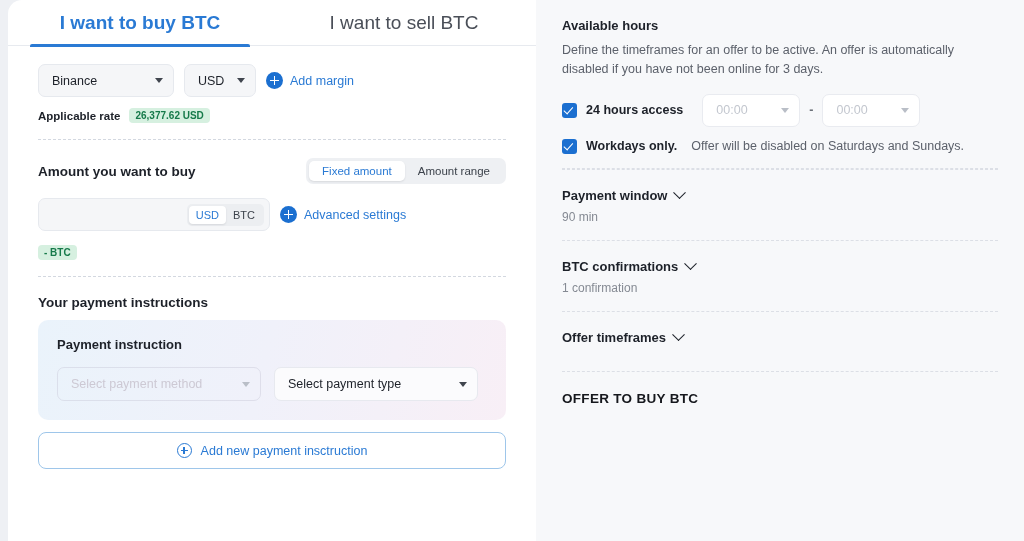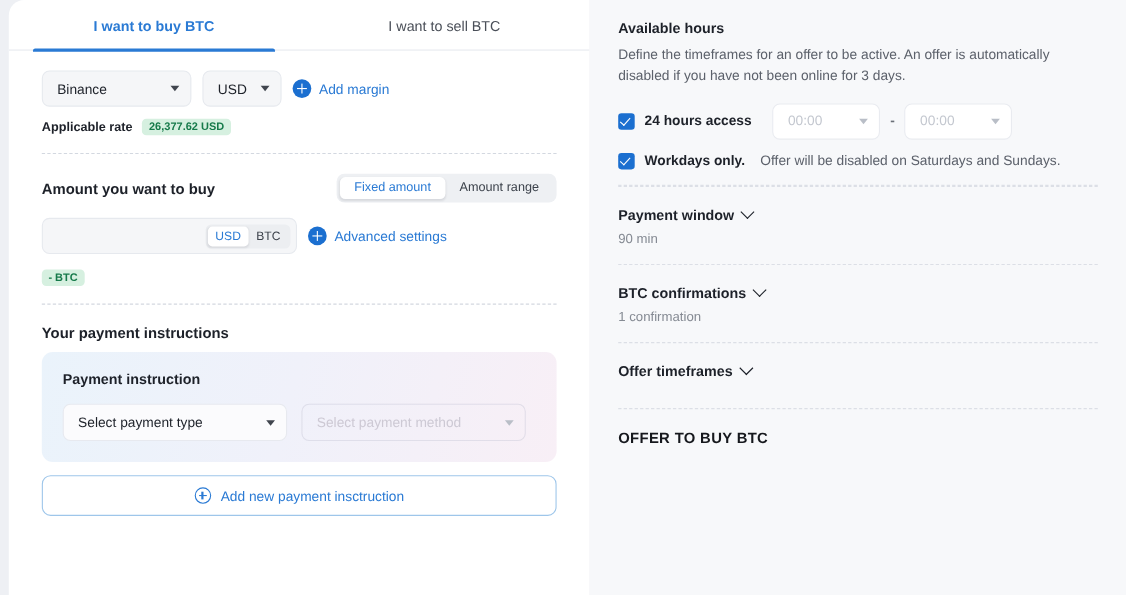--- a/index.html
+++ b/index.html
@@ -24,21 +24,21 @@
   
   .tabs {
     height: 46px;
     display: flex;
     border-bottom: 1px solid #e7eaef;
     position: relative;
   }
   .tab {
     flex: 1;
     display: flex; align-items: center; justify-content: center;
-    font-size: 13px;
+    font-size: 19px;
     color: #4a4f58;
     cursor: pointer;
     position: relative;
     height: 46px;
   }
   .tab.active { color: #2a7ad4; font-weight: 600; }
   .tab.active::after {
     content: "";
     position: absolute;
     left: 22px; right: 22px; bottom: -1px;
@@ -342,27 +342,27 @@
       </div>
 
       <div class="dashed-sep"></div>
 
       <div class="section" style="padding-top:18px;padding-bottom:0;">
         <div class="sec-title">Your payment instructions</div>
 
         <div class="pi-card">
           <div class="pi-title">Payment instruction</div>
           <div class="pi-selects">
+            <div class="pi-select disabled">
+              <span>Select payment method</span>
+              <span class="caret muted"></span>
+            </div>
             <div class="pi-select">
               <span>Select payment type</span>
               <span class="caret"></span>
-            </div>
-            <div class="pi-select disabled">
-              <span>Select payment method</span>
-              <span class="caret muted"></span>
             </div>
           </div>
         </div>
 
         <div class="add-btn">
           <span class="plus-outline"></span>
           <span>Add new payment insctruction</span>
         </div>
       </div>
 

